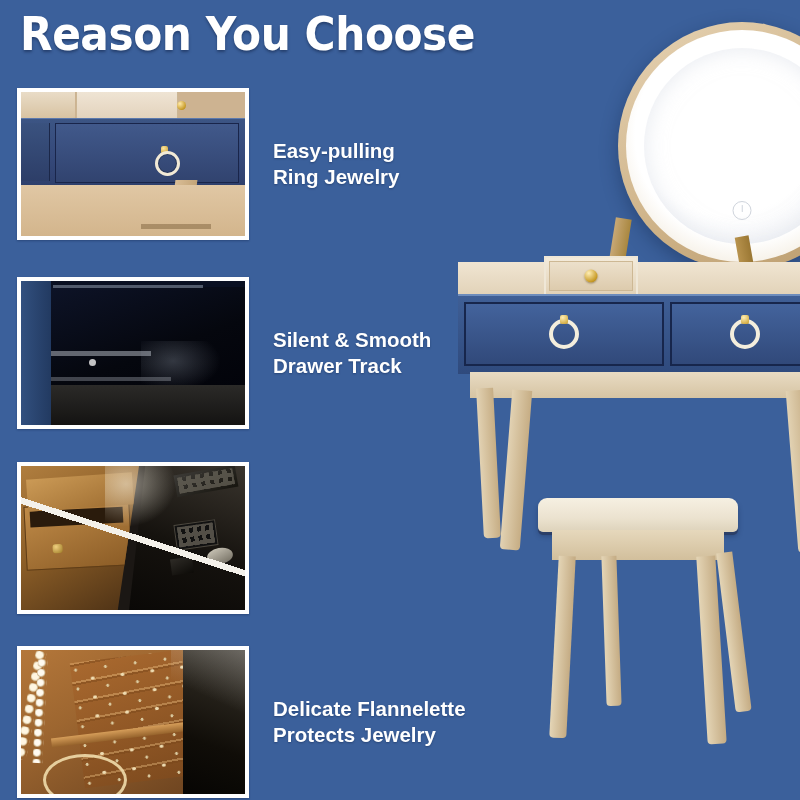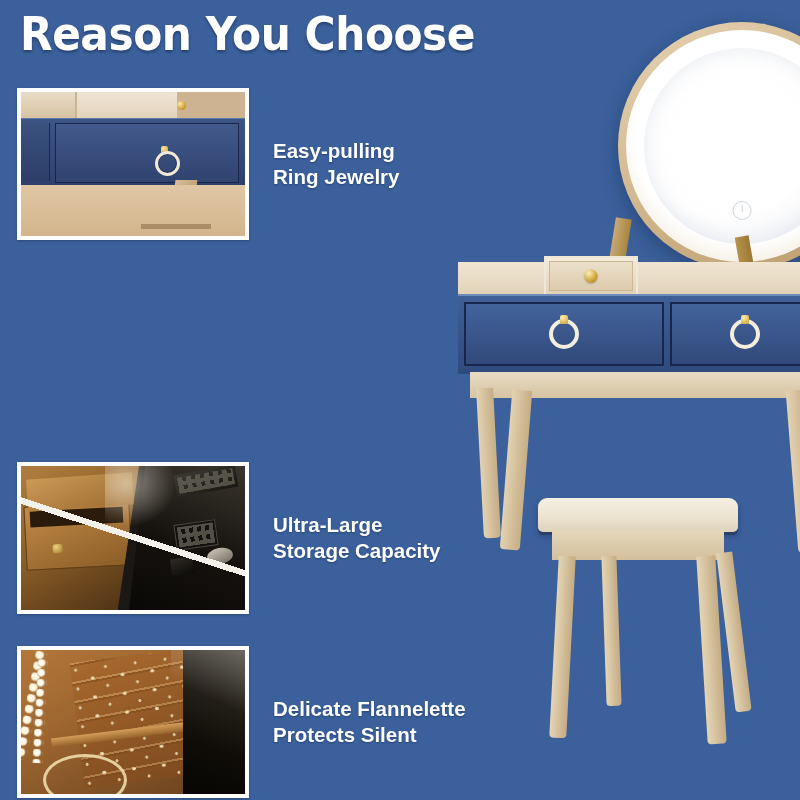--- a/index.html
+++ b/index.html
@@ -475,20 +475,37 @@
         </div>
         <div class="t1-leg"></div>
         <div class="t1-floor"></div>
         <div class="t1-shadowbar"></div>
       </div>
     </div>
     <div class="feature-label">Easy-pulling
 Ring Jewelry</div>
   </div>
 
+  <div class="feature f2">
+    <div class="thumb-frame">
+      <div class="thumb">
+        <div class="t2-bg"></div>
+        <div class="t2-sideblue"></div>
+        <div class="t2-darkpanel"></div>
+        <div class="t2-topedge"></div>
+        <div class="t2-glint"></div>
+        <div class="t2-rail"></div>
+        <div class="t2-screw"></div>
+        <div class="t2-rail2"></div>
+        <div class="t2-floor"></div>
+      </div>
+    </div>
+    <div class="feature-label">Silent &amp; Smooth
+Drawer Track</div>
+  </div>
 
   <div class="feature f3">
     <div class="thumb-frame">
       <div class="thumb">
         <div class="t3-bg"></div>
         <div class="t3-left">
           <div class="t3-drawerbox">
             <div class="t3-drawer-inner"></div>
             <div class="t3-drawer-knob"></div>
           </div>
@@ -501,22 +518,20 @@
           <div class="t3-keypad">
             <div class="t3-keypad-keys"></div>
           </div>
           <div class="t3-box"></div>
           <div class="t3-puck"></div>
         </div>
         <div class="t3-sheen"></div>
         <div class="t3-diag"></div>
       </div>
     </div>
-    <div class="feature-label">Ultra-Large
-Storage Capacity</div>
   </div>
 
   <div class="feature f4">
     <div class="thumb-frame">
       <div class="thumb">
         <div class="t4-bg"></div>
         <div class="t4-tray">
           <div class="t4-rollfield">
             <div class="t4-rolls"></div>
             <div class="t4-rings"></div>
@@ -524,21 +539,21 @@
           <div class="t4-divider"></div>
           <div class="t4-pearls"></div>
           <div class="t4-pearls2"></div>
           <div class="t4-bangle"></div>
         </div>
         <div class="t4-darkright"></div>
         <div class="t4-gloss"></div>
       </div>
     </div>
     <div class="feature-label">Delicate Flannelette
-Protects Silent</div>
+Protects Jewelry</div>
   </div>
 
   <div id="product">
 
     <div class="mirror-outer">
       <div class="mirror-ring">
         <div class="mirror-glass">
           <div class="mirror-touch"></div>
         </div>
       </div>

